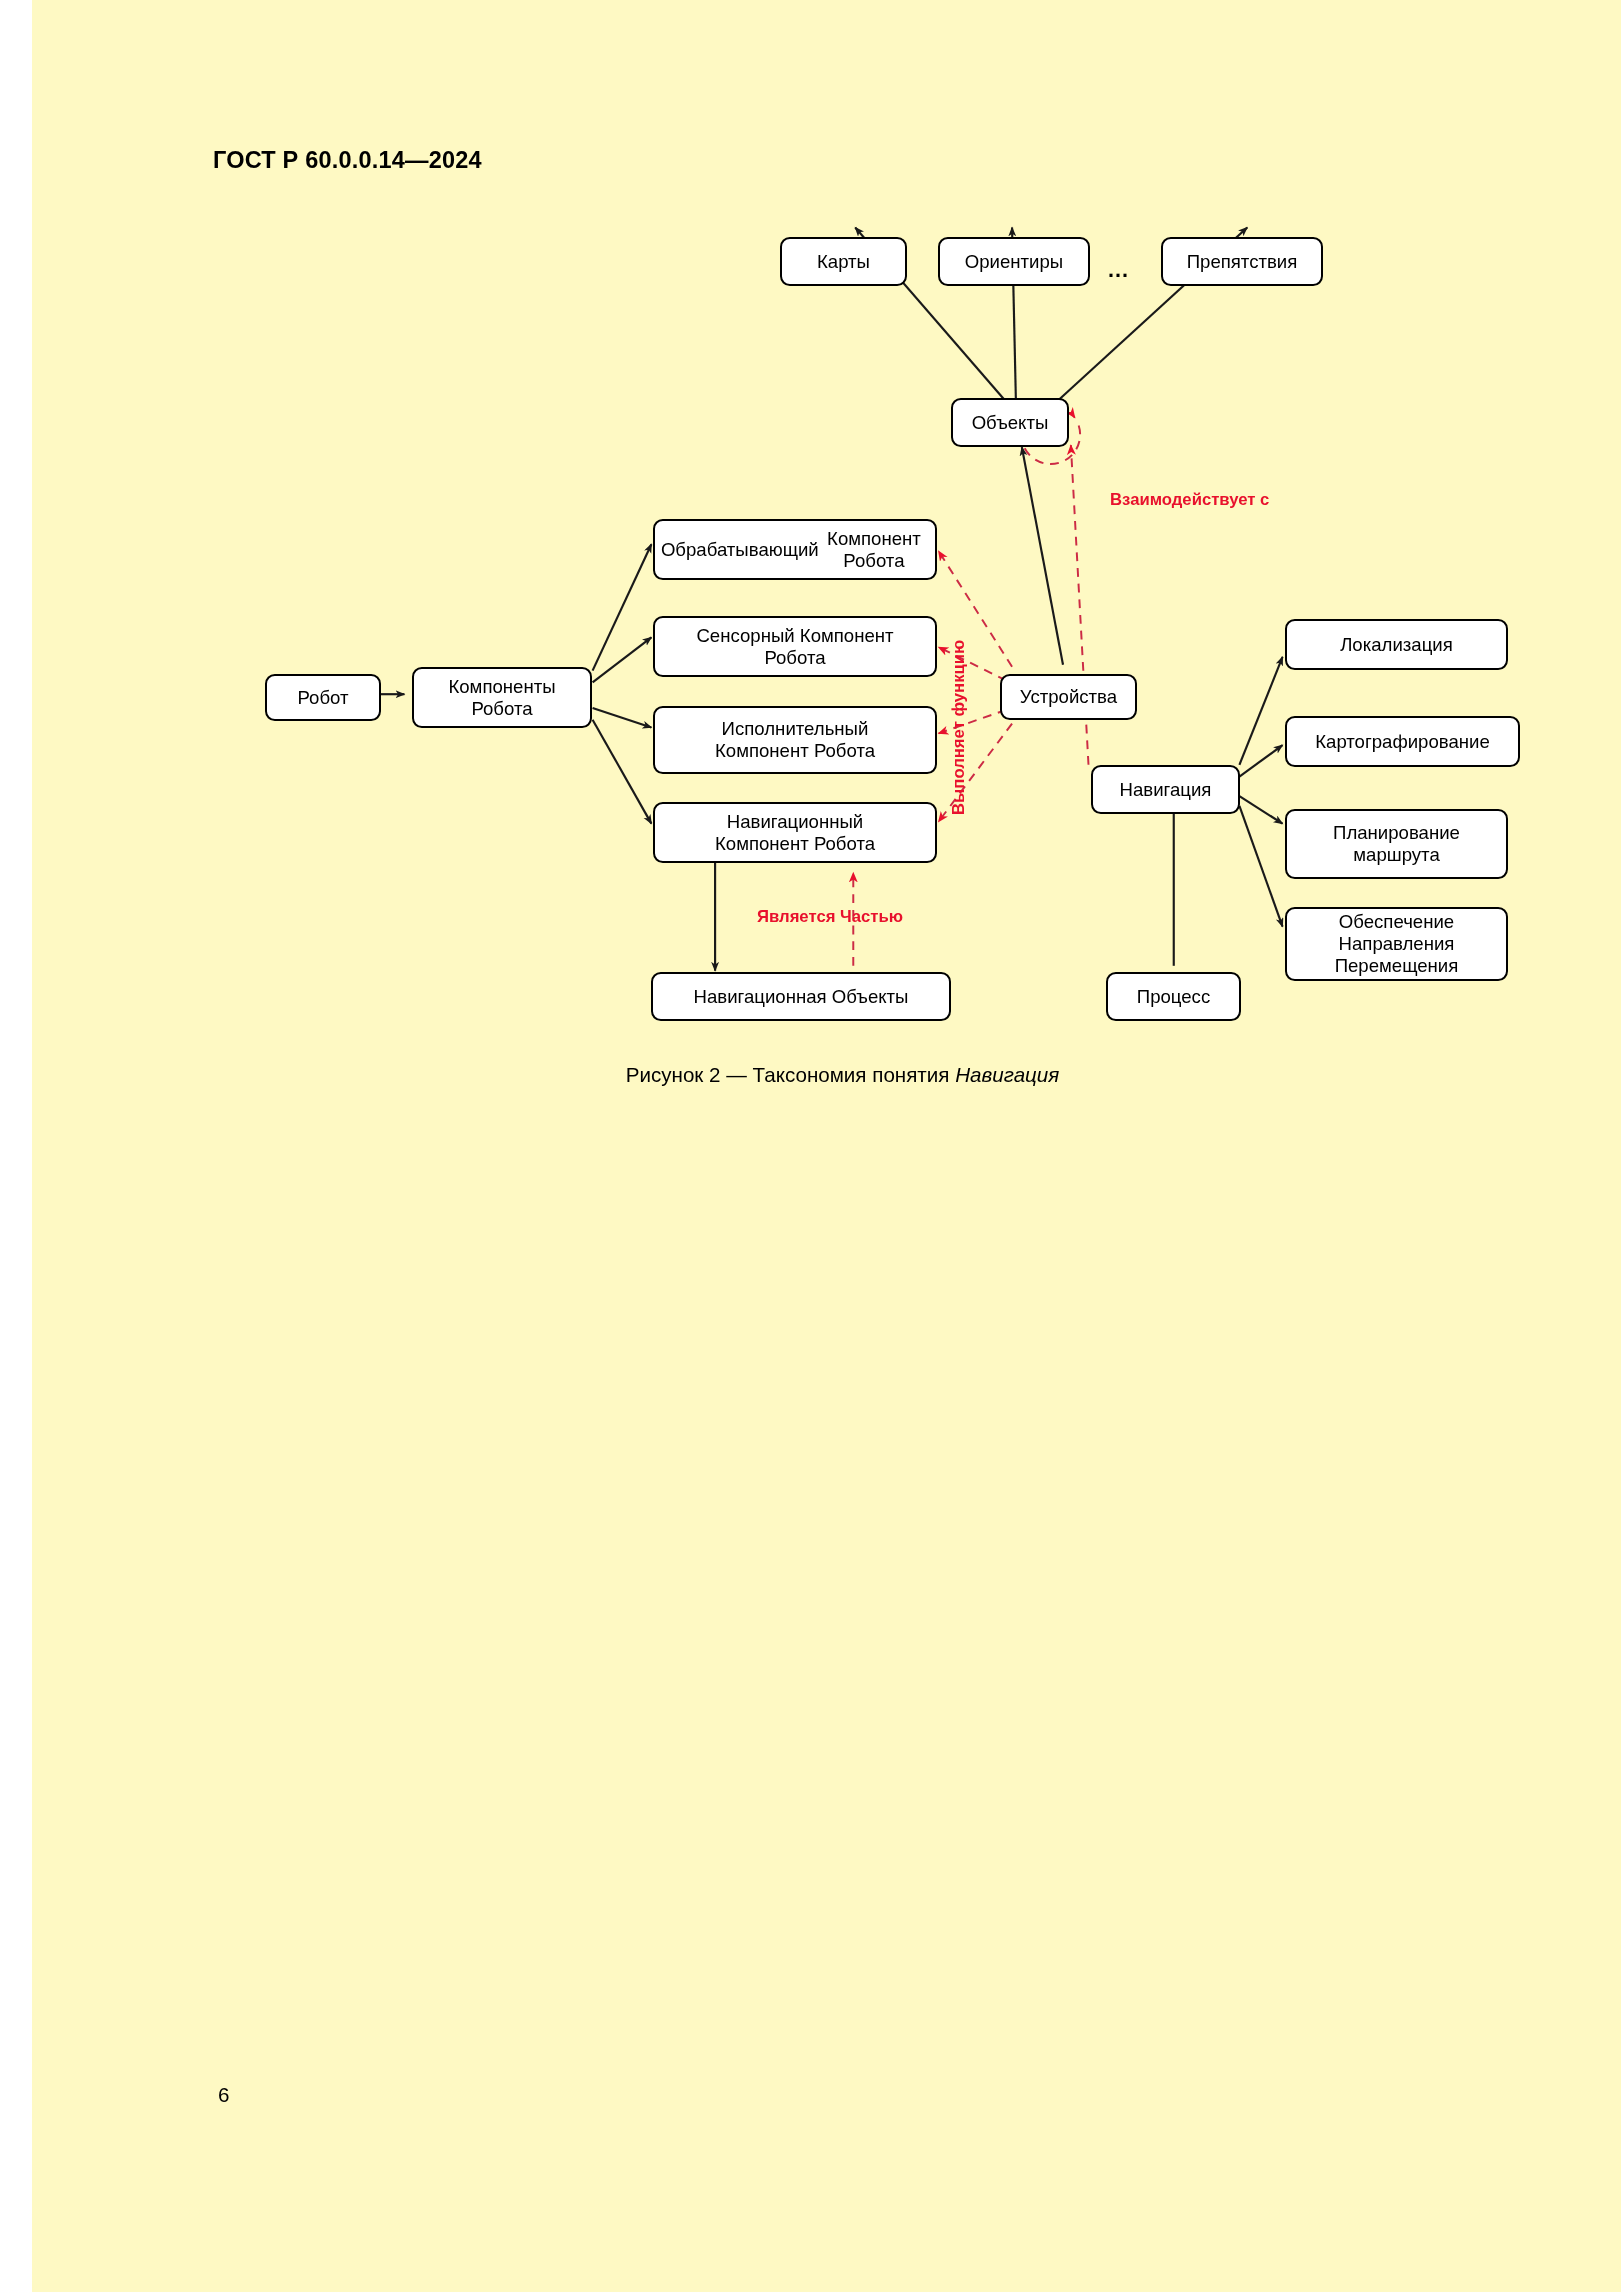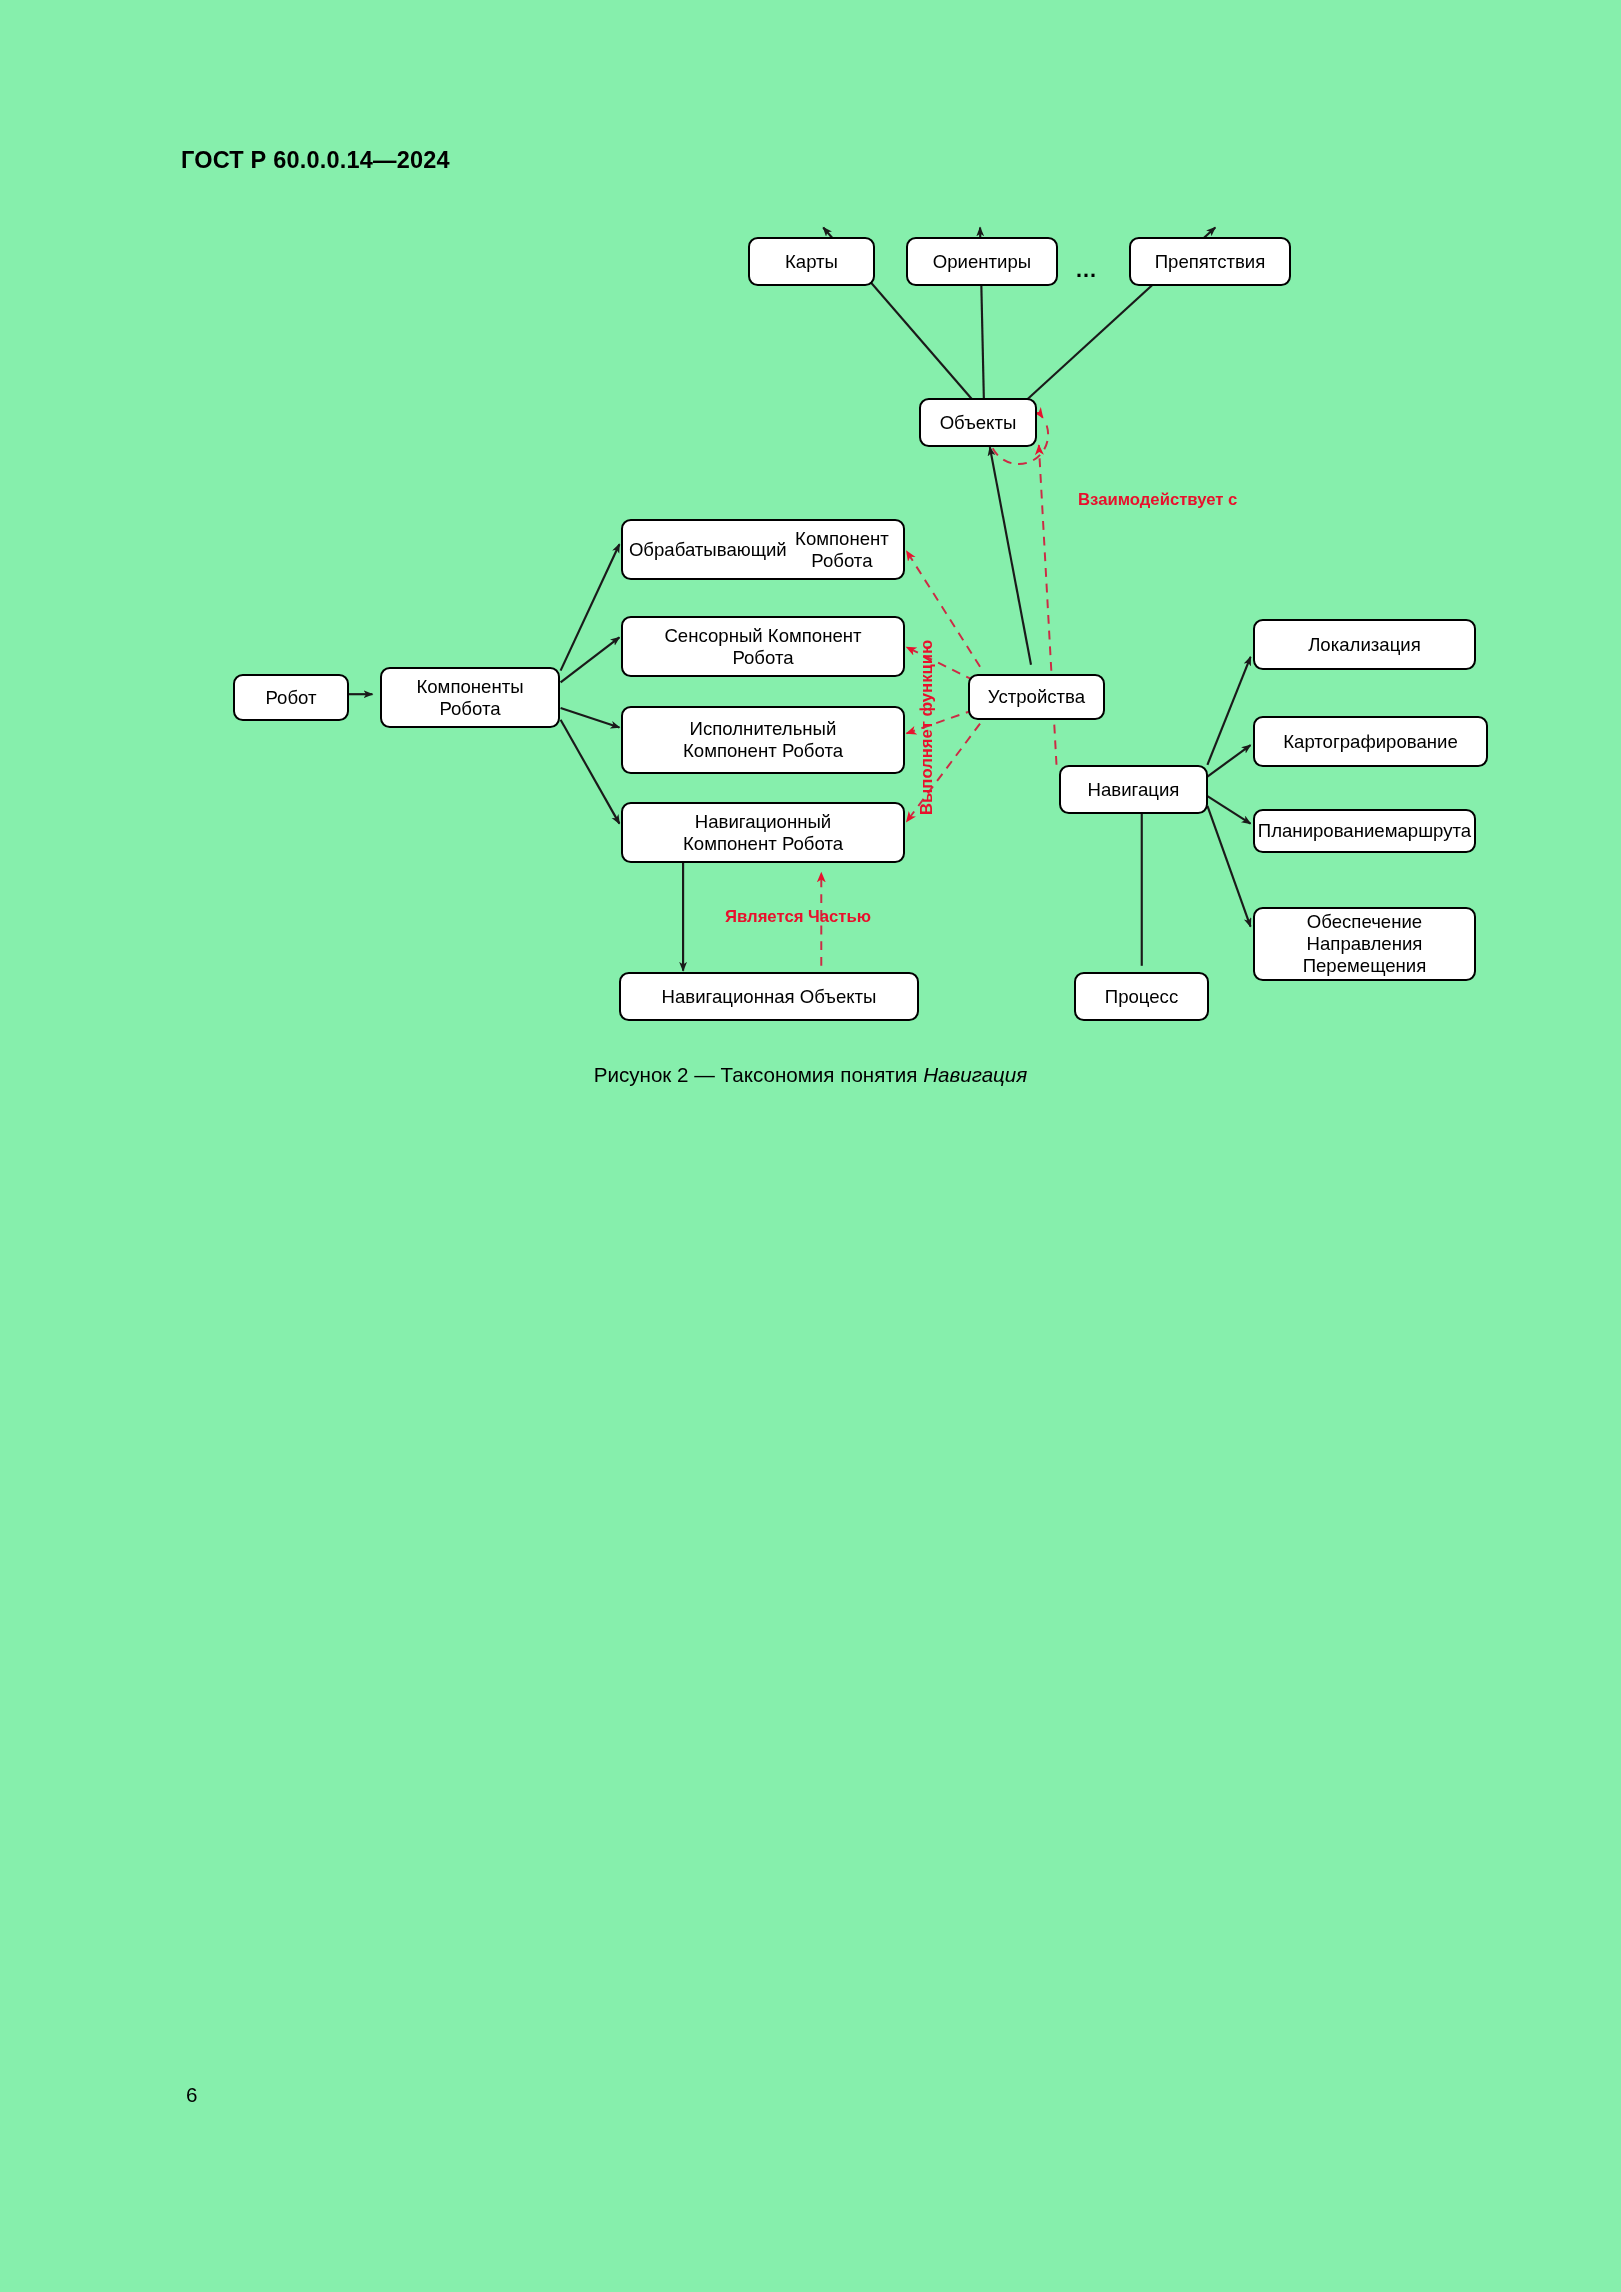--- a/index.html
+++ b/index.html
@@ -11,21 +11,22 @@
     width: 1621px;
     height: 2293px;
     position: relative;
     font-family: "Liberation Sans", sans-serif;
     color: #000000;
     overflow: hidden;
   }
   #page {
     position: absolute;
     inset: 0;
-    background: #86efac;
+    background: #fef9c3;
+    margin-left: 32px;
   }
   .doc-header {
     position: absolute;
     left: 181px;
     top: 147px;
     font-size: 23.5px;
     font-weight: bold;
     letter-spacing: 0.2px;
     white-space: nowrap;
   }
@@ -227,21 +228,21 @@
     </div>
 
     <div class="node" style="left:1253px; top:619px; width:223px; height:51px;">
       <span>Локализация</span>
     </div>
 
     <div class="node" style="left:1253px; top:716px; width:235px; height:51px;">
       <span>Картографирование</span>
     </div>
 
-    <div class="node" style="left:1253px; top:809px; width:223px; height:44px; ">
+    <div class="node" style="left:1253px; top:809px; width:223px; height:70px; flex-direction:column;">
       <span>Планирование</span>
       <span>маршрута</span>
     </div>
 
     <div class="node" style="left:1253px; top:907px; width:223px; height:74px; flex-direction:column;">
       <span>Обеспечение</span>
       <span>Направления</span>
       <span>Перемещения</span>
     </div>
 

